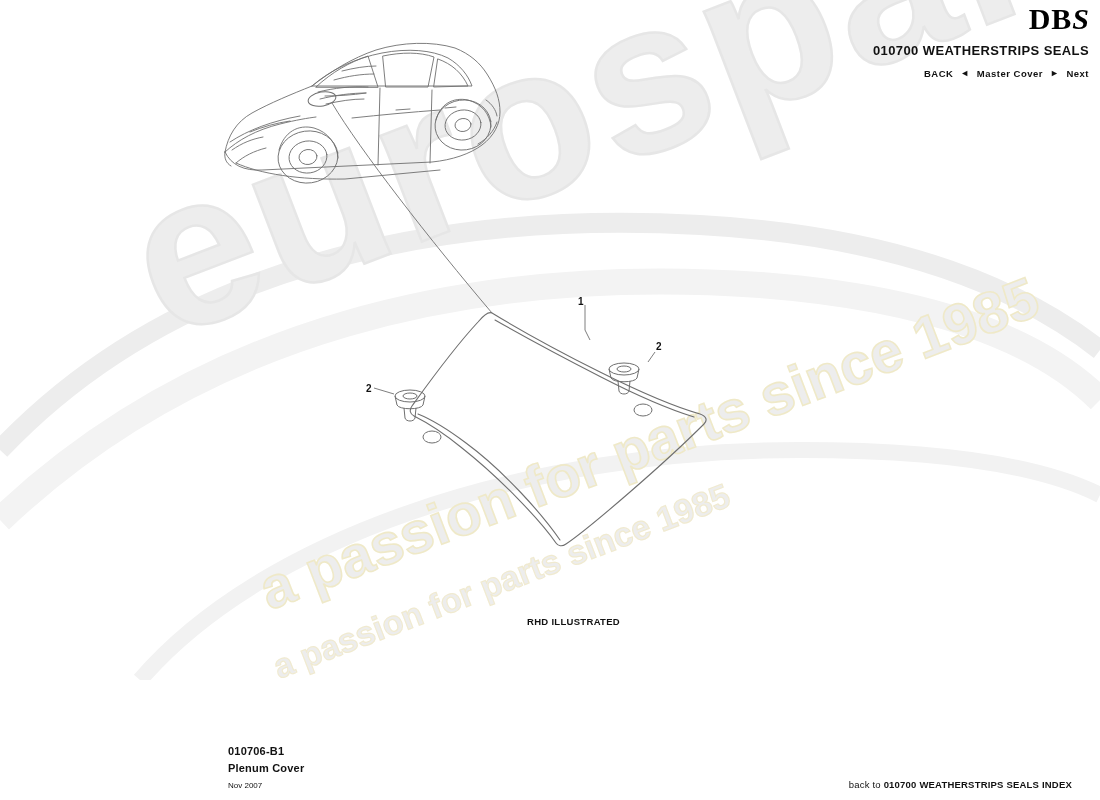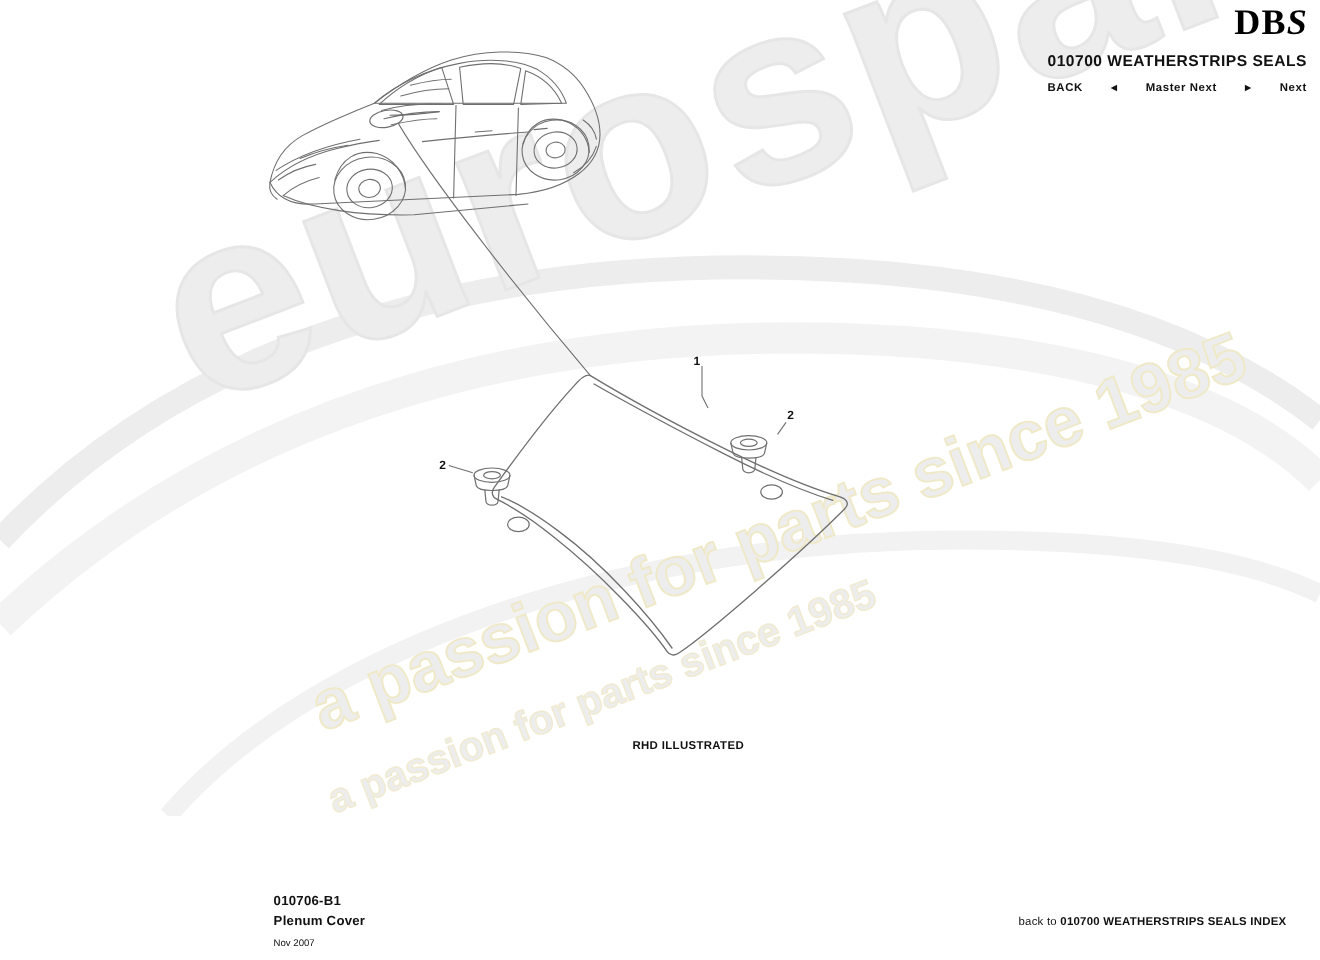--- a/index.html
+++ b/index.html
@@ -104,21 +104,21 @@
     margin-top: 9px;
     color: #111;
   }
   .navbar {
     margin-top: 10px;
     font-size: 9.5px;
     font-weight: bold;
     letter-spacing: 0.5px;
     color: #111;
     display: flex;
-    justify-content: space-between;
+    justify-content: flex-end;
     align-items: center;
     gap: 7px;
   }
   .navbar .nav-item {
     cursor: pointer;
     white-space: nowrap;
   }
   .navbar .arrow {
     font-size: 9px;
     line-height: 1;
@@ -145,21 +145,21 @@
     letter-spacing: 0.2px;
   }
   .footer-date {
     font-size: 8px;
     color: #111;
     margin-top: 3px;
   }
   .footer-right {
     position: absolute;
     right: 28px;
-    bottom: 26px;
+    bottom: 10px;
     font-size: 9.5px;
     font-weight: bold;
     color: #111;
     z-index: 5;
     letter-spacing: 0.2px;
     padding-left: 24px;
   }
   .footer-right .plain {
     font-weight: normal;
   }
@@ -206,21 +206,21 @@
   </div>
 
   <div class="header">
     <div class="brand">
       <span>DB</span><span class="s-italic">S</span>
     </div>
     <div class="section-title">010700 WEATHERSTRIPS SEALS</div>
     <div class="navbar">
       <span class="nav-item">BACK</span>
       <span class="arrow">◄</span>
-      <span class="nav-item">Master Next</span>
+      <span class="nav-item">Master Cover</span>
       <span class="arrow">►</span>
       <span class="nav-item">Next</span>
     </div>
   </div>
 
   <svg class="diagram" viewBox="0 0 1100 800">
     <g fill="none" stroke="#6f6f6f" stroke-width="0.9" stroke-linejoin="round" stroke-linecap="round">
 
       <path d="M225 152 C 228 136, 236 122, 252 113 C 270 103, 292 94, 312 86
                C 330 72, 352 58, 376 50 C 402 42, 432 41, 455 48

